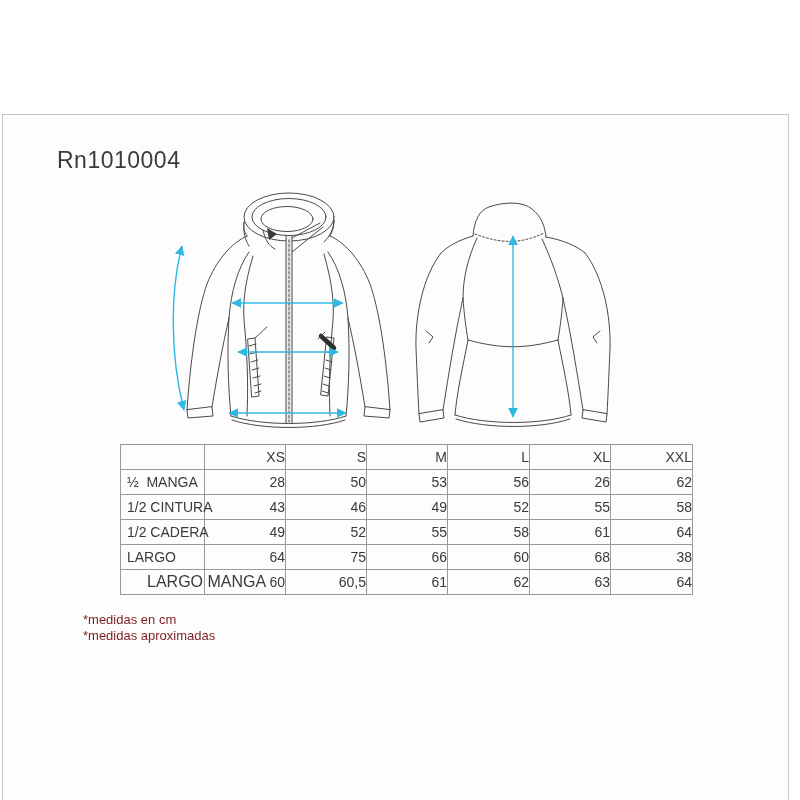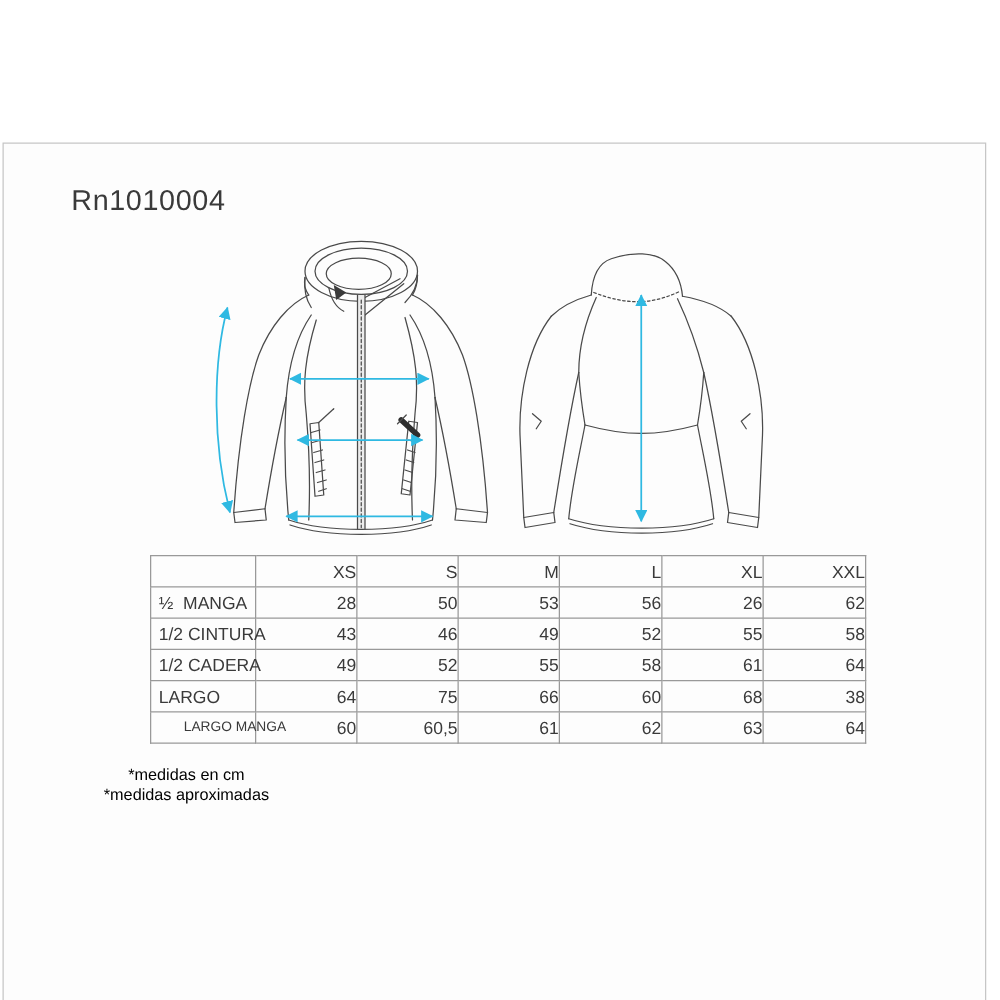--- a/index.html
+++ b/index.html
@@ -27,24 +27,24 @@
   .ln{stroke:var(--line);fill:none;stroke-width:1;stroke-linecap:round;stroke-linejoin:round;}
   .measure{stroke:var(--accent);fill:none;stroke-width:1.4;}
   .mk{fill:var(--accent);stroke:none;}
 
   table.size{position:absolute;left:117px;top:329px;width:572px;
     border-collapse:collapse;table-layout:fixed;font-size:14px;color:var(--text);}
   table.size th,table.size td{border:1px solid var(--table-border);
     height:25px;text-align:right;font-weight:normal;vertical-align:middle;
     background:transparent;}
   table.size .row-label{text-align:left;padding-left:6px;white-space:pre;}
-  table.size tr.small-label .row-label{font-size:11px;padding-left:26px;}
+  table.size tr.small-label .row-label{font-size:16px;padding-left:26px;}
 
   .notes{position:absolute;left:80px;top:497px;font-size:13px;line-height:16px;
-    color:#000000;text-align:center;}
+    color:#7f1d1d;}
 </style>
 </head>
 <body>
 
 <div class="page">
   <div class="panel">
 
     <div class="title">Rn1010004</div>
 
     <svg class="fig fig-front" viewBox="0 0 240 250">

